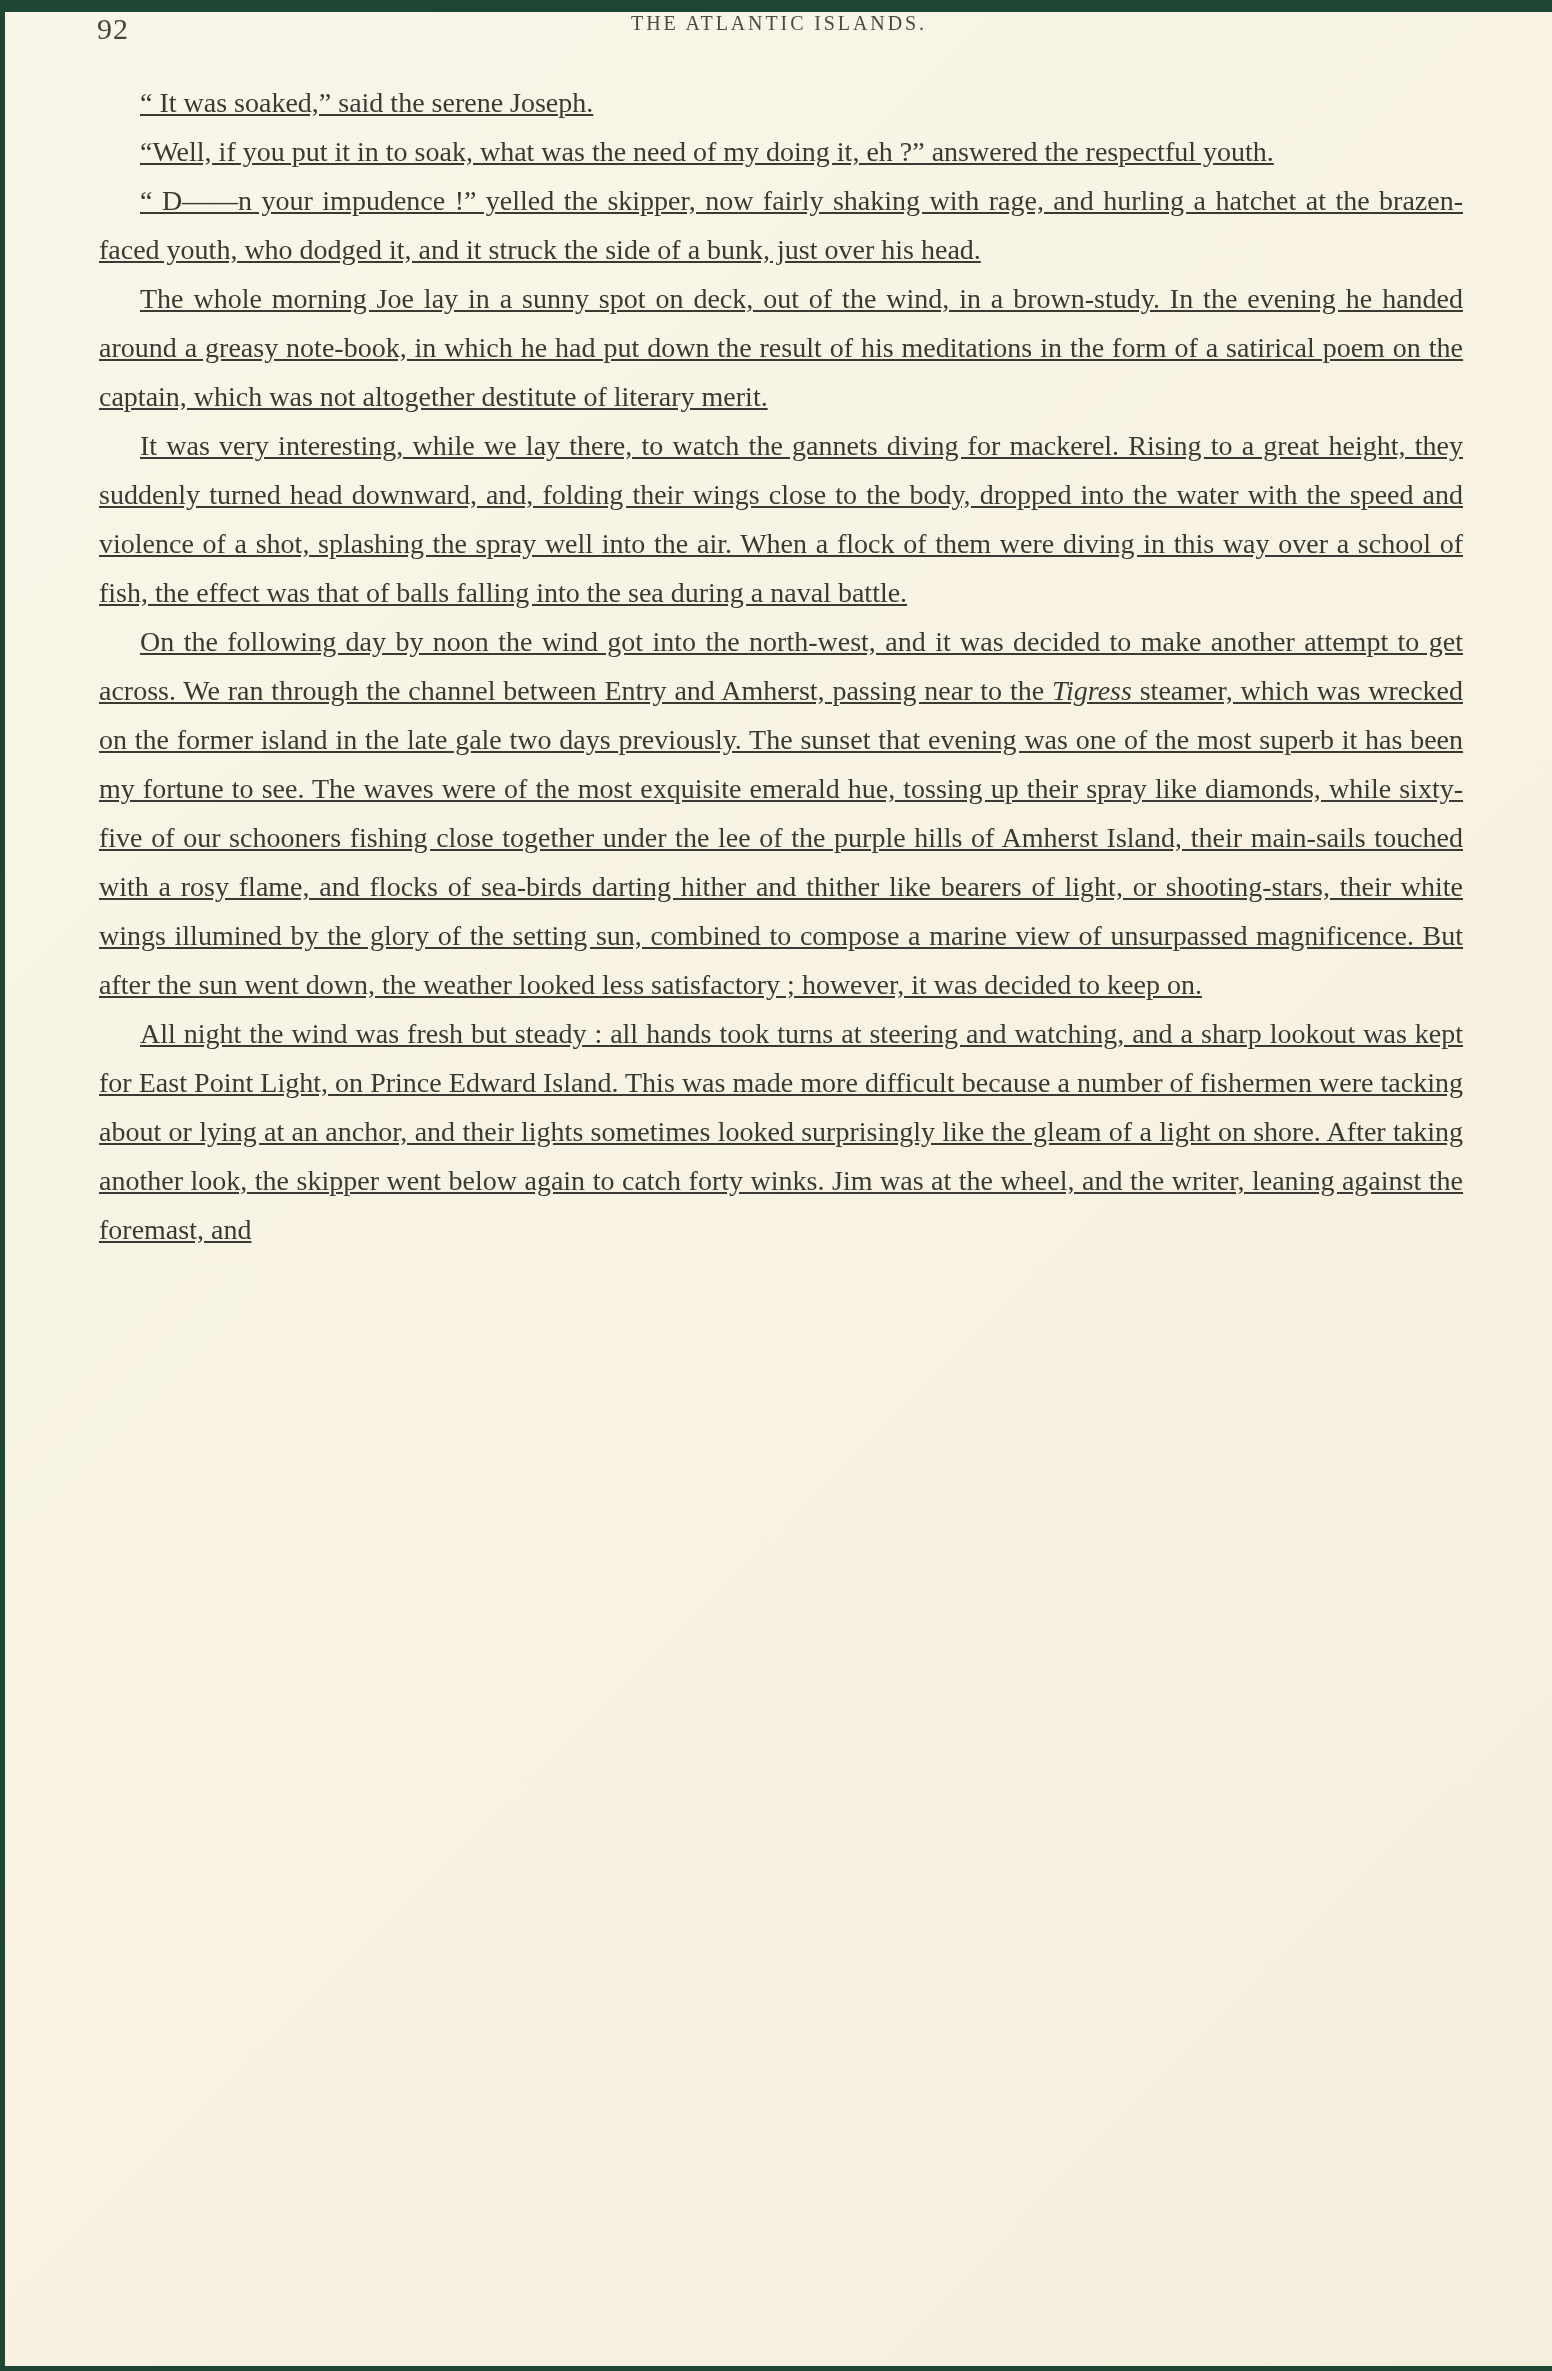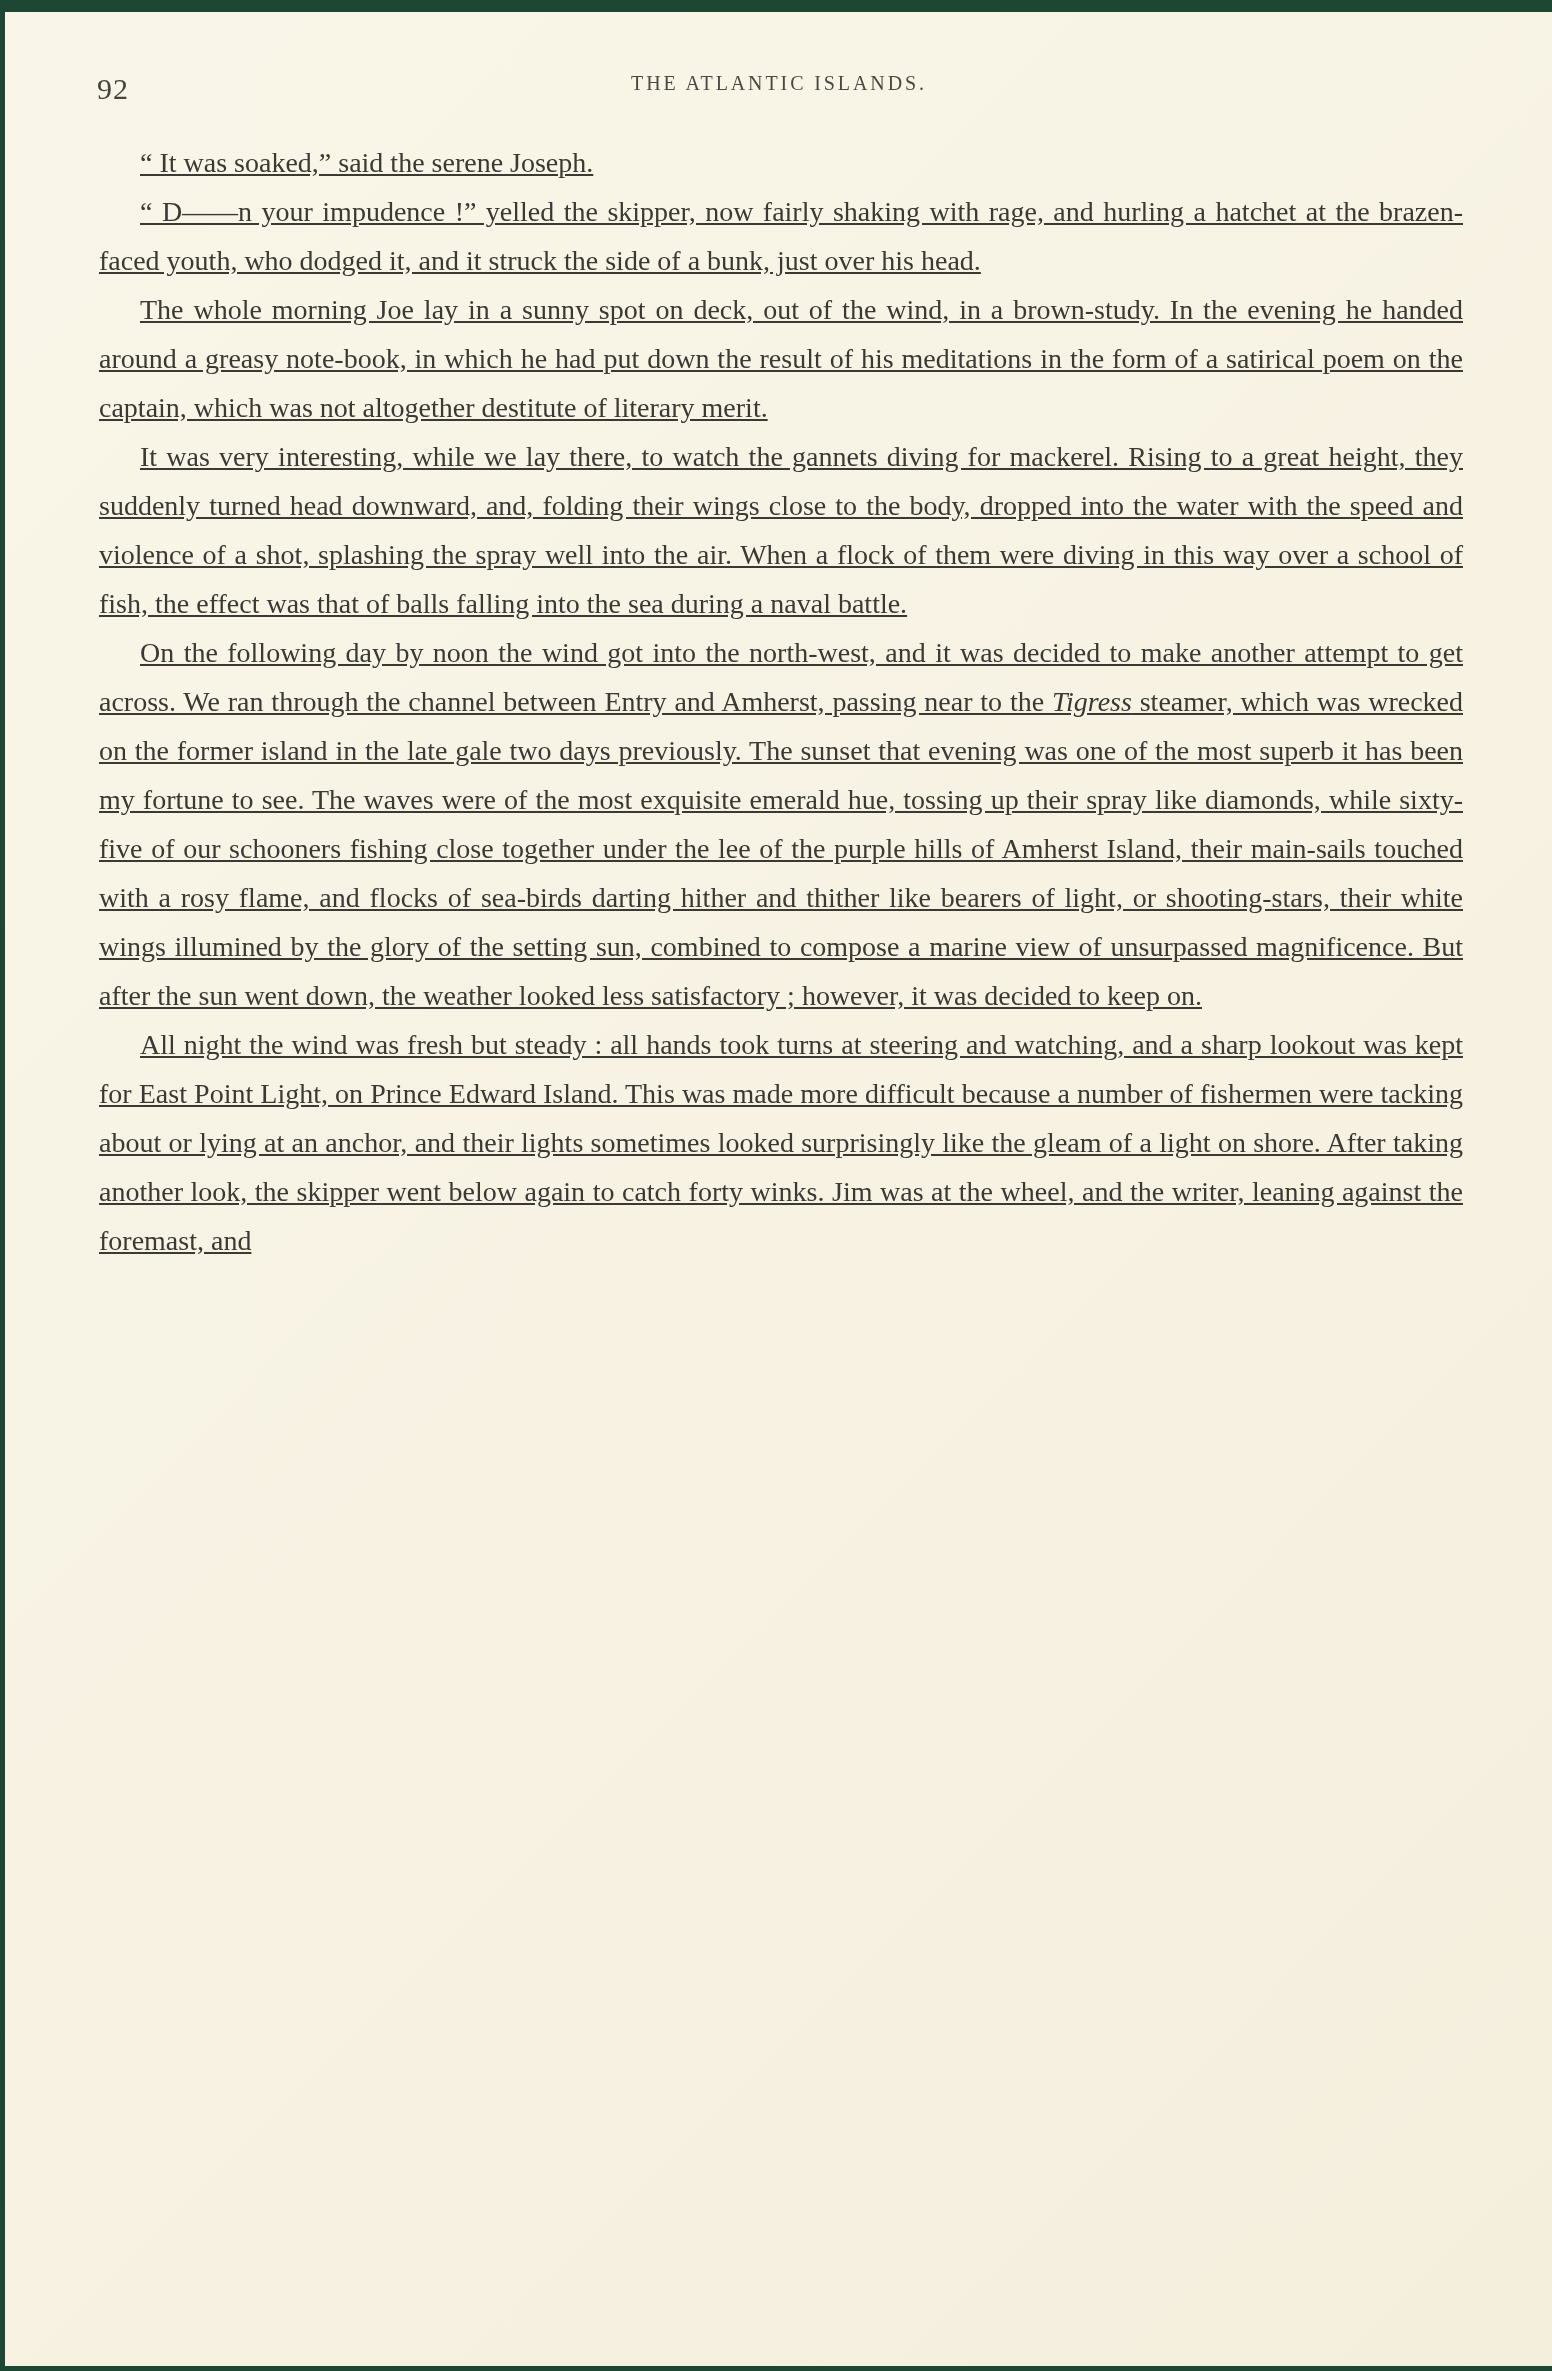--- a/index.html
+++ b/index.html
@@ -16,21 +16,20 @@
     background: linear-gradient(135deg, #f9f6e9 0%, #f7f2e2 55%, #f4eedd 100%);
     border-top: 12.7px solid #1d4733;
     border-left: 5.9px solid #1d4733;
     border-bottom: 6.8px solid #1d4733;
     font-family: "Liberation Serif", "DejaVu Serif", serif;
     color: #3a3933;
     overflow: hidden;
   }
   .page-header {
     position: relative;
-    margin-top: 60px;
     padding: 0 92px;
     height: 39px;
   }
   .page-number {
     position: absolute;
     left: 92px;
     top: 0;
     font-size: 30px;
     letter-spacing: 1px;
     color: #45443d;
@@ -61,20 +60,21 @@
 </head>
 <body>
 
 <div class="book-page">
   <header class="page-header">
     <span class="page-number">92</span>
     <span class="running-head">THE ATLANTIC ISLANDS.</span>
   </header>
   <main class="page-body">
       <p><span>“ It was soaked,” said the serene Joseph.</span></p>
+      <p><span>“Well, if you put it in to soak, what was the need of my doing it, eh ?” answered the respectful youth.</span></p>
       <p><span>“ D——n your impudence !” yelled the skipper, now fairly shaking with rage, and hurling a hatchet at the brazen-faced youth, who dodged it, and it struck the side of a bunk, just over his head.</span></p>
       <p><span>The whole morning Joe lay in a sunny spot on deck, out of the wind, in a brown-study.  In the evening he handed around a greasy note-book, in which he had put down the result of his meditations in the form of a satirical poem on the captain, which was not altogether destitute of literary merit.</span></p>
       <p><span>It was very interesting, while we lay there, to watch the gannets diving for mackerel.  Rising to a great height, they suddenly turned head downward, and, folding their wings close to the body, dropped into the water with the speed and violence of a shot, splashing the spray well into the air.  When a flock of them were diving in this way over a school of fish, the effect was that of balls falling into the sea during a naval battle.</span></p>
       <p><span>On the following day by noon the wind got into the north-west, and it was decided to make another attempt to get across.  We ran through the channel between Entry and Amherst, passing near to the </span><span class="italic">Tigress</span><span> steamer, which was wrecked on the former island in the late gale two days previously.  The sunset that evening was one of the most superb it has been my fortune to see.  The waves were of the most exquisite emerald hue, tossing up their spray like diamonds, while sixty-five of our schooners fishing close together under the lee of the purple hills of Amherst Island, their main-sails touched with a rosy flame, and flocks of sea-birds darting hither and thither like bearers of light, or shooting-stars, their white wings illumined by the glory of the setting sun, combined to compose a marine view of unsurpassed magnificence.  But after the sun went down, the weather looked less satisfactory ; however, it was decided to keep on.</span></p>
       <p><span>All night the wind was fresh but steady : all hands took turns at steering and watching, and a sharp lookout was kept for East Point Light, on Prince Edward Island.  This was made more difficult because a number of fishermen were tacking about or lying at an anchor, and their lights sometimes looked surprisingly like the gleam of a light on shore.  After taking another look, the skipper went below again to catch forty winks.  Jim was at the wheel, and the writer, leaning against the foremast, and</span></p>
     </main>
 </div>
 
 
 </body></html>

